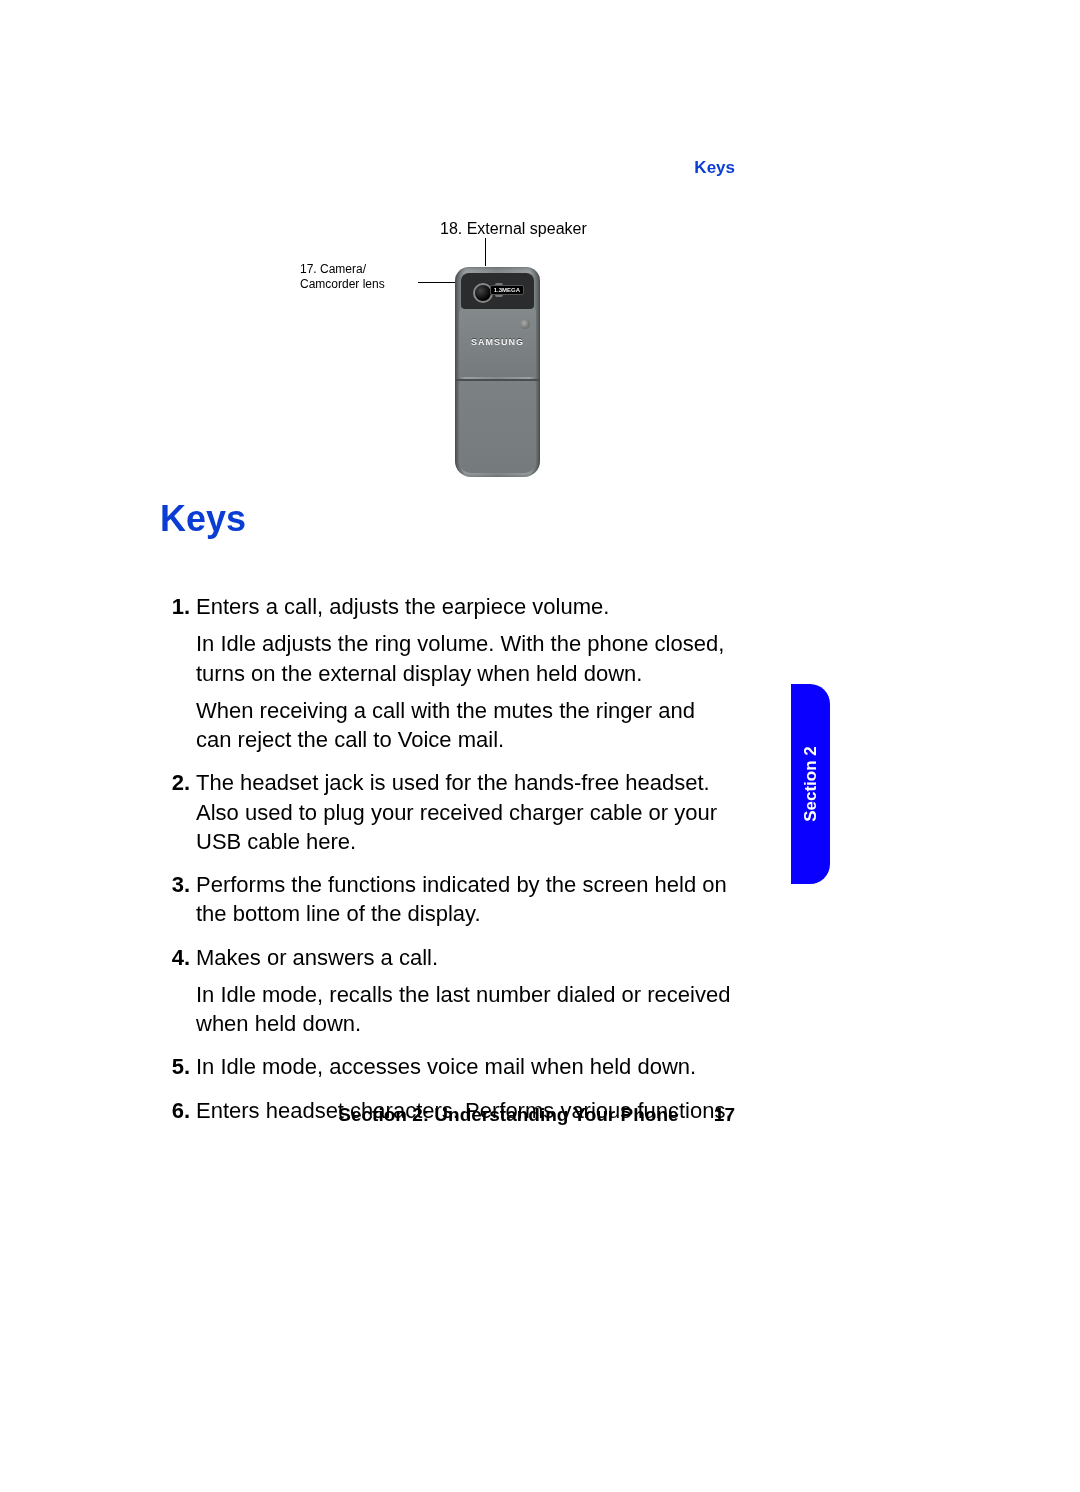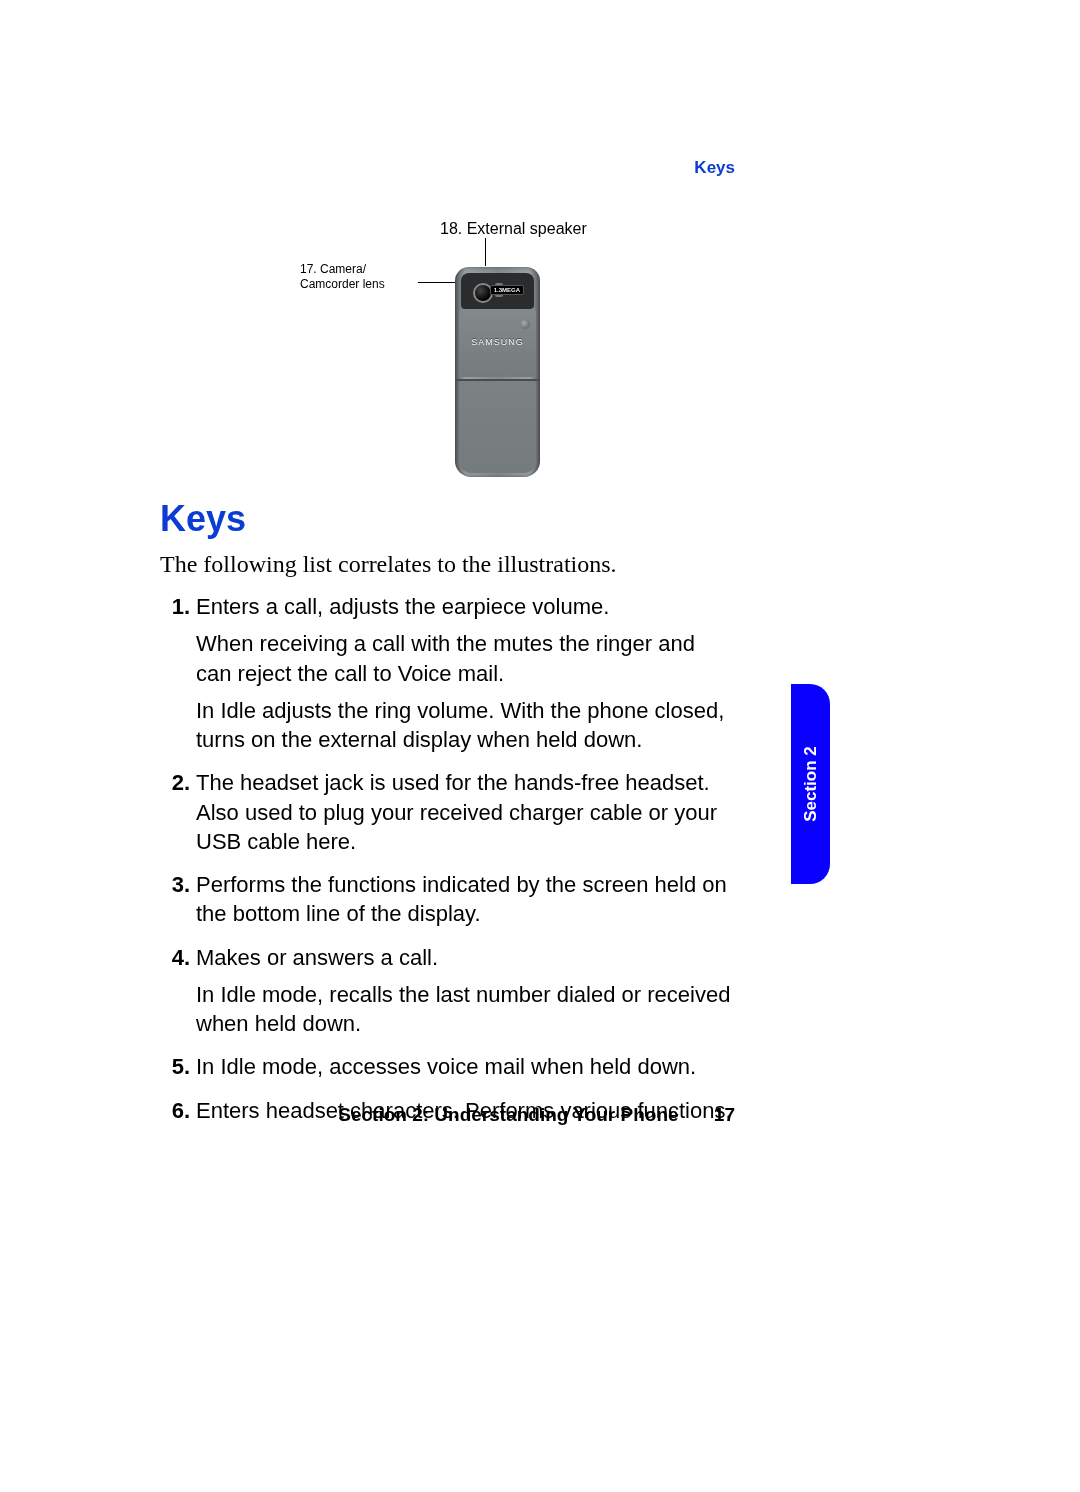--- a/index.html
+++ b/index.html
@@ -126,21 +126,21 @@
     background: linear-gradient(to bottom, #84898c 0%, #757a7d 100%);
     border-radius: 4px;
   }
   .phone-brand {
     position: absolute;
     top: 70px;
     left: 0;
     right: 0;
     text-align: center;
     font-size: 9px;
-    font-weight: normal;
+    font-weight: bold;
     letter-spacing: 1px;
     color: #f4f4f4;
     text-shadow: 0 -1px 0 rgba(0,0,0,0.5);
   }
   .phone-hole {
     position: absolute;
     top: 52px;
     right: 10px;
     width: 10px;
     height: 10px;
@@ -262,29 +262,28 @@
         <div class="phone-mid"></div>
         <div class="phone-hole"></div>
         <div class="phone-brand">SAMSUNG</div>
         <div class="phone-sep"></div>
         <div class="phone-lower"></div>
       </div>
     </div>
   </div>
 
   <div class="heading">Keys</div>
-  <div class="intro">The following list correlates to the illustrations.</div>
 
   <div class="list" id="list">
       <div class="item">
         <div class="num">1.</div>
         <div class="txt">
           <p>Enters a call, adjusts the earpiece volume.</p>
+          <p>In Idle adjusts the ring volume. With the phone closed, turns on the external display when held down.</p>
           <p>When receiving a call with the mutes the ringer and can reject the call to Voice mail.</p>
-          <p>In Idle adjusts the ring volume. With the phone closed, turns on the external display when held down.</p>
         </div>
       </div>
       <div class="item">
         <div class="num">2.</div>
         <div class="txt">
           <p>The headset jack is used for the hands-free headset. Also used to plug your received charger cable or your USB cable here.</p>
         </div>
       </div>
       <div class="item">
         <div class="num">3.</div>

